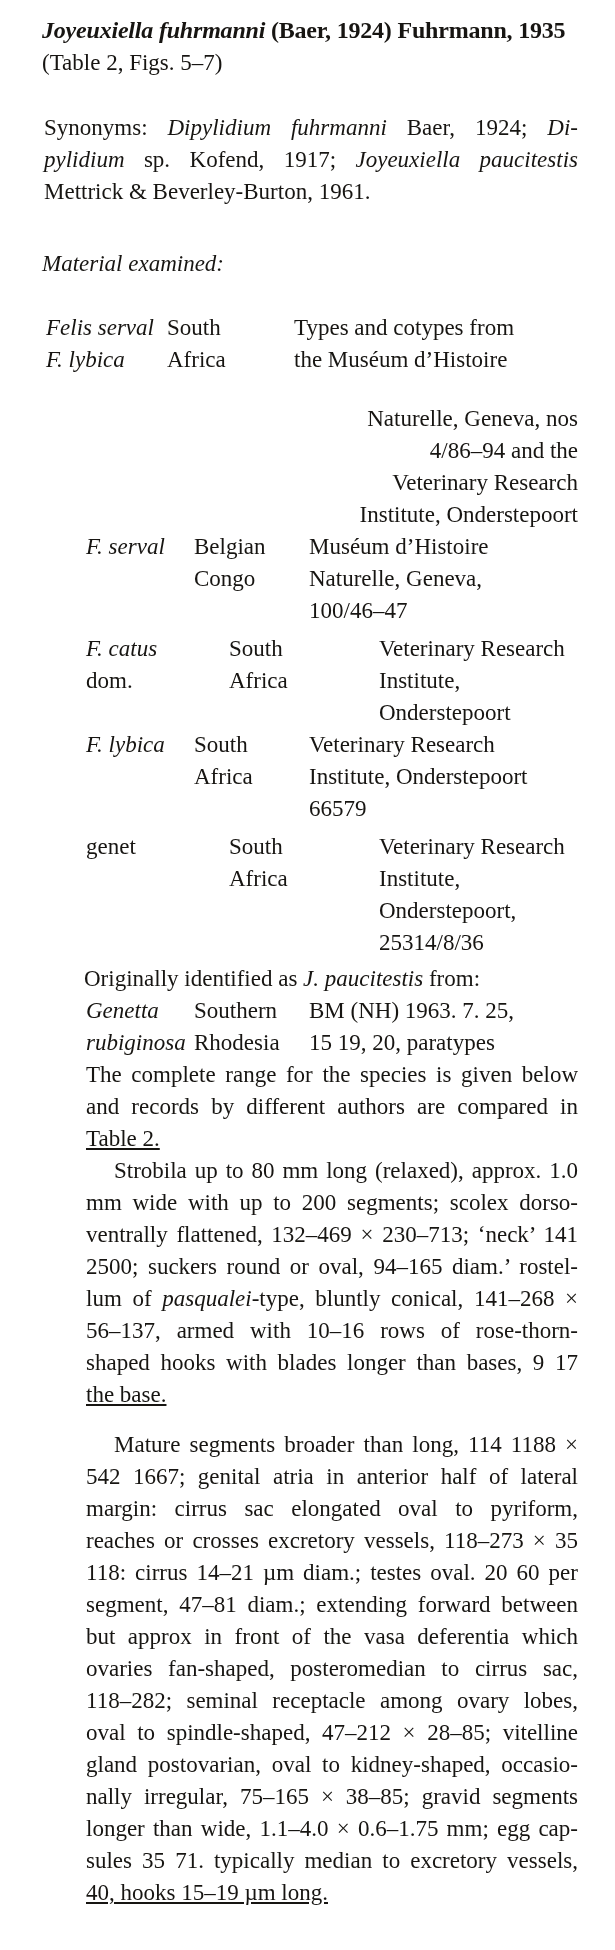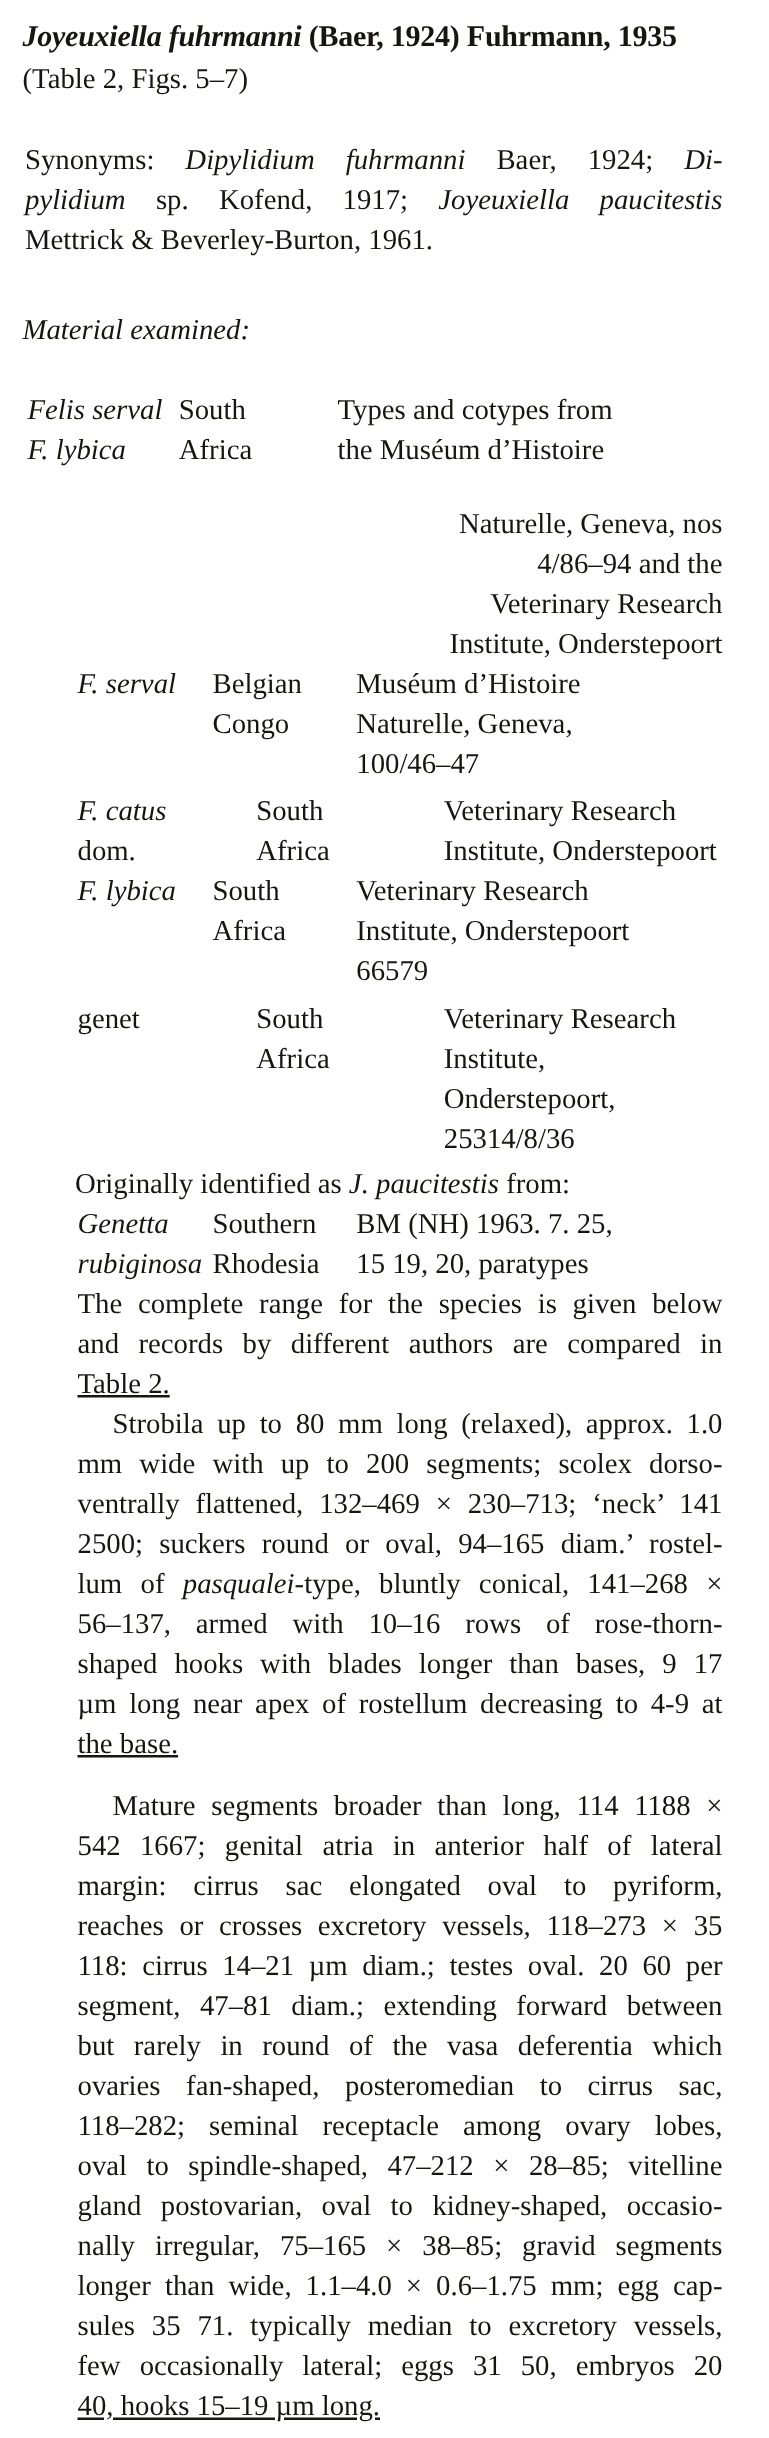--- a/index.html
+++ b/index.html
@@ -2,20 +2,21 @@
 <html><head>
 <meta charset="utf-8">
 <style>
   html,body{margin:0;padding:0;background:#ffffff;}
   body{width:615px;height:1950px;overflow:hidden;}
   .page{
     font-family:"Liberation Serif","DejaVu Serif",serif;
     font-size:23px;
     line-height:32px;
     color:#171512;
+    padding-left:24px;
     -webkit-font-smoothing:antialiased;
   }
   .it{font-style:italic;}
   .bd{font-weight:bold;}
   .bdit{font-weight:bold;font-style:italic;}
 
   .title{margin:14px 34px 0 18px;font-size:24px;line-height:33px;letter-spacing:-0.2px;}
   .figref{margin:0 37px 0 18px;}
   .synonyms{margin:33px 37px 0 20px;}
   .material{margin:40px 37px 0 18px;}
@@ -170,36 +171,34 @@
     </div>
 
   <div class="para para-indent">
       <div class="ln"><span>Strobila up to 80 mm long (relaxed), approx. 1.0</span></div>
       <div class="ln"><span>mm wide with up to 200 segments; scolex dorso-</span></div>
       <div class="ln"><span>ventrally flattened, 132–469 × 230–713; ‘neck’ 141</span></div>
       <div class="ln"><span>2500; suckers round or oval, 94–165 diam.’ rostel-</span></div>
       <div class="ln"><span>lum of </span><span class="it">pasqualei</span><span>-type, bluntly conical, 141–268 ×</span></div>
       <div class="ln"><span>56–137, armed with 10–16 rows of rose-thorn-</span></div>
       <div class="ln"><span>shaped hooks with blades longer than bases, 9 17</span></div>
-      <div class="ln"><span>µm long near apex of rostellum decreasing to 4-9 at</span></div>
       <div class="ln ln-last"><span>the base.</span></div>
     </div>
 
   <div class="para para-indent para3">
       <div class="ln"><span>Mature segments broader than long, 114 1188 ×</span></div>
       <div class="ln"><span>542 1667; genital atria in anterior half of lateral</span></div>
       <div class="ln"><span>margin: cirrus sac elongated oval to pyriform,</span></div>
       <div class="ln"><span>reaches or crosses excretory vessels, 118–273 × 35</span></div>
       <div class="ln"><span>118: cirrus 14–21 µm diam.; testes oval. 20 60 per</span></div>
       <div class="ln"><span>segment, 47–81 diam.; extending forward between</span></div>
-      <div class="ln"><span>but rarely in round of the vasa deferentia which</span></div>
+      <div class="ln"><span>but approx in front of the vasa deferentia which</span></div>
       <div class="ln"><span>ovaries fan-shaped, posteromedian to cirrus sac,</span></div>
       <div class="ln"><span>118–282; seminal receptacle among ovary lobes,</span></div>
       <div class="ln"><span>oval to spindle-shaped, 47–212 × 28–85; vitelline</span></div>
       <div class="ln"><span>gland postovarian, oval to kidney-shaped, occasio-</span></div>
       <div class="ln"><span>nally irregular, 75–165 × 38–85; gravid segments</span></div>
       <div class="ln"><span>longer than wide, 1.1–4.0 × 0.6–1.75 mm; egg cap-</span></div>
       <div class="ln"><span>sules 35 71. typically median to excretory vessels,</span></div>
-      <div class="ln"><span>few occasionally lateral; eggs 31 50, embryos 20</span></div>
       <div class="ln ln-last"><span>40, hooks 15–19 µm long.</span></div>
     </div>
 
 </div>
 
 </body></html>

